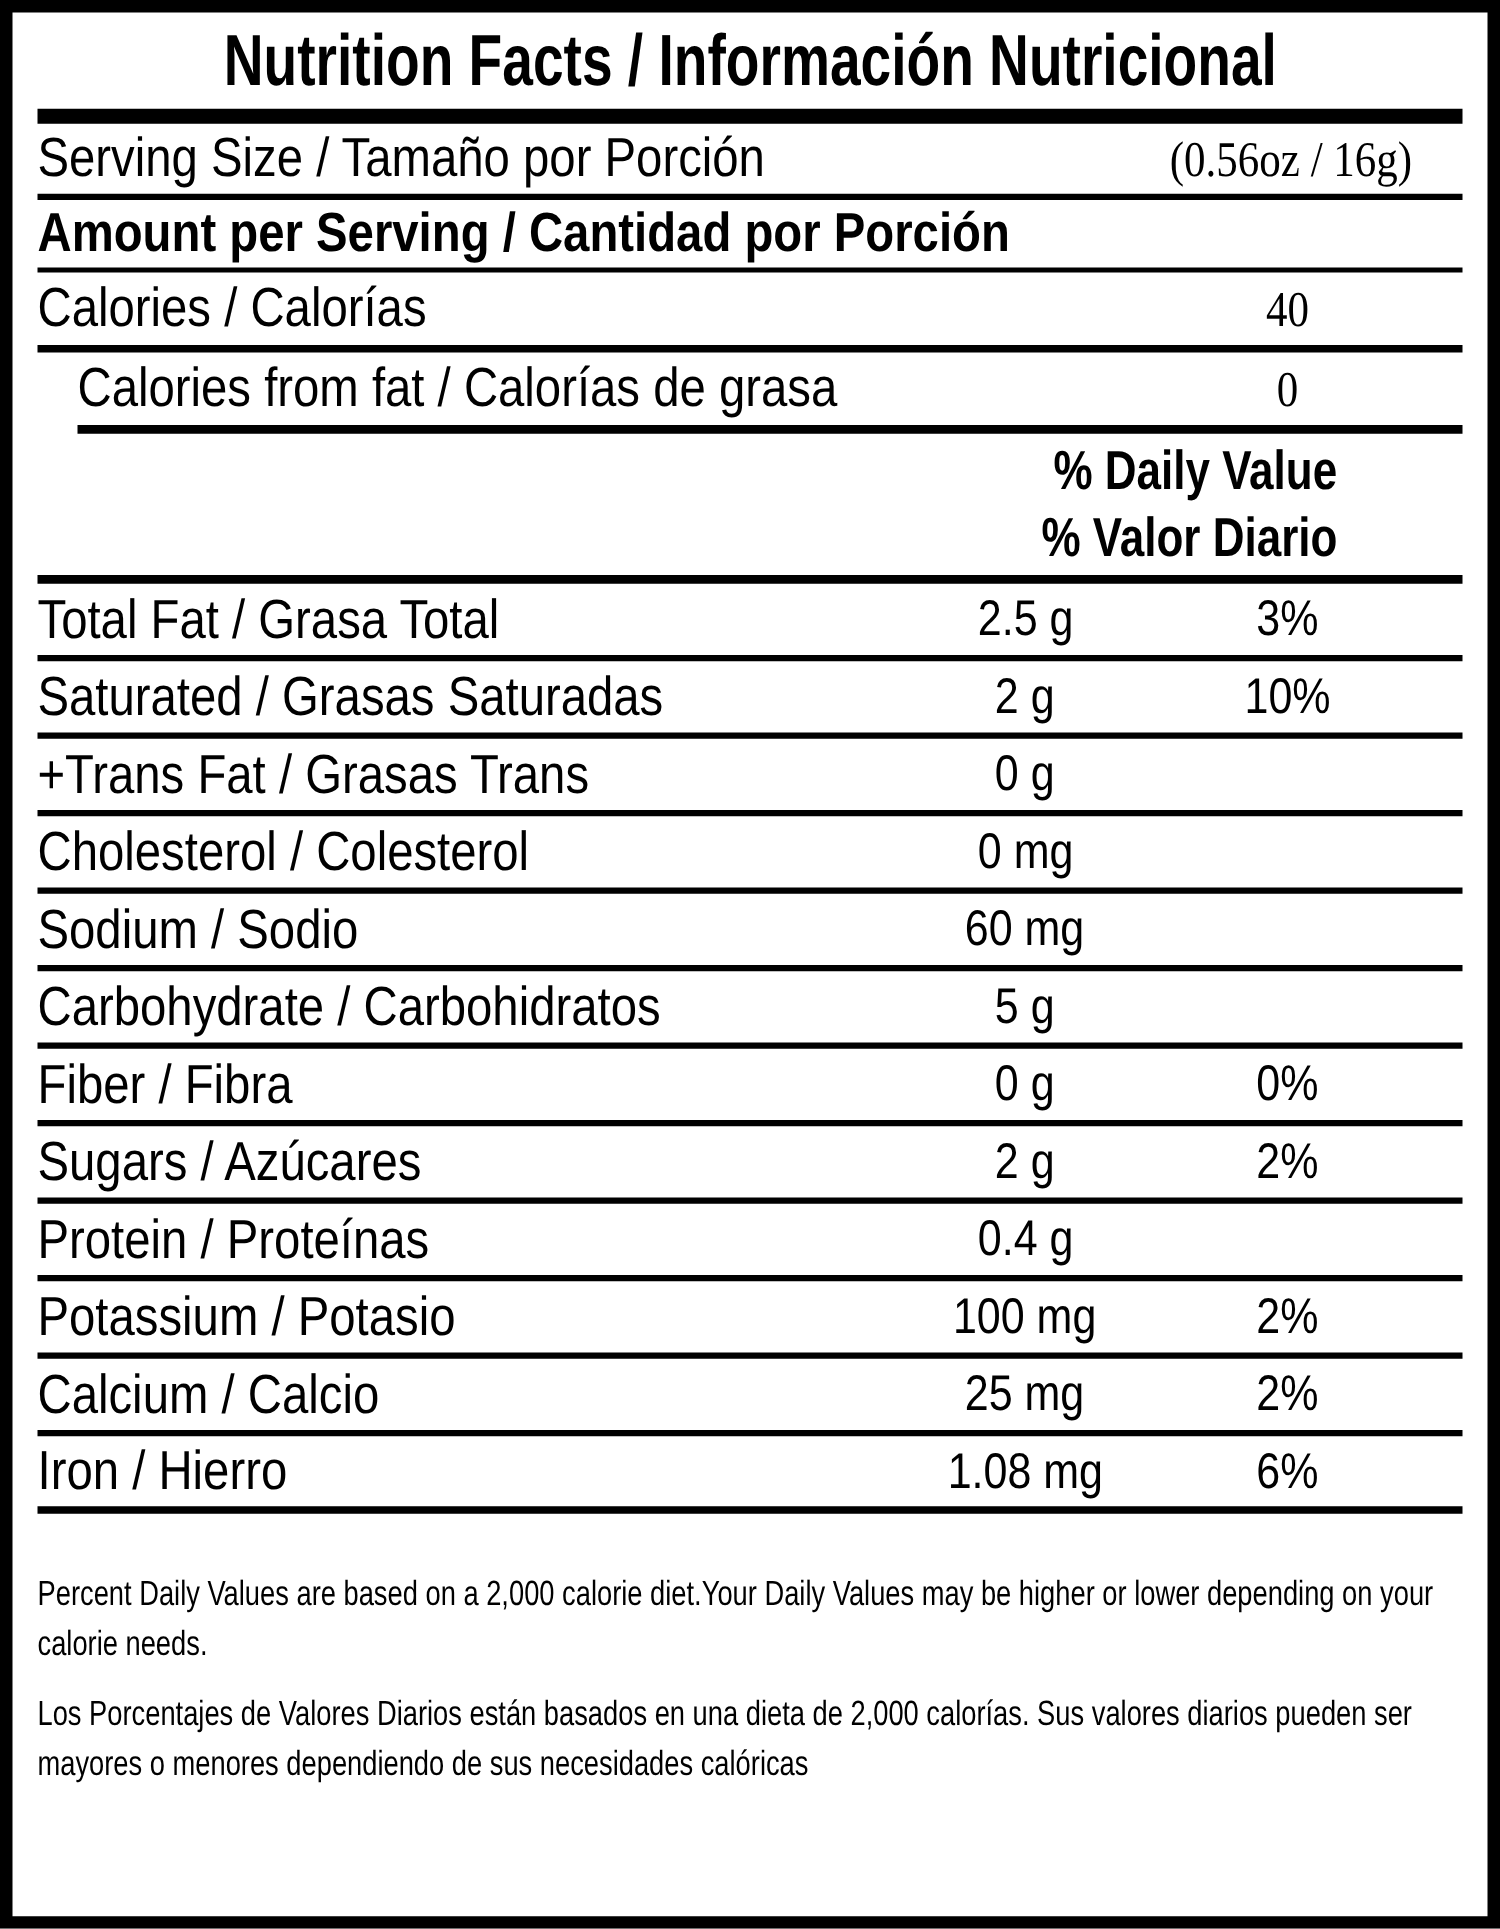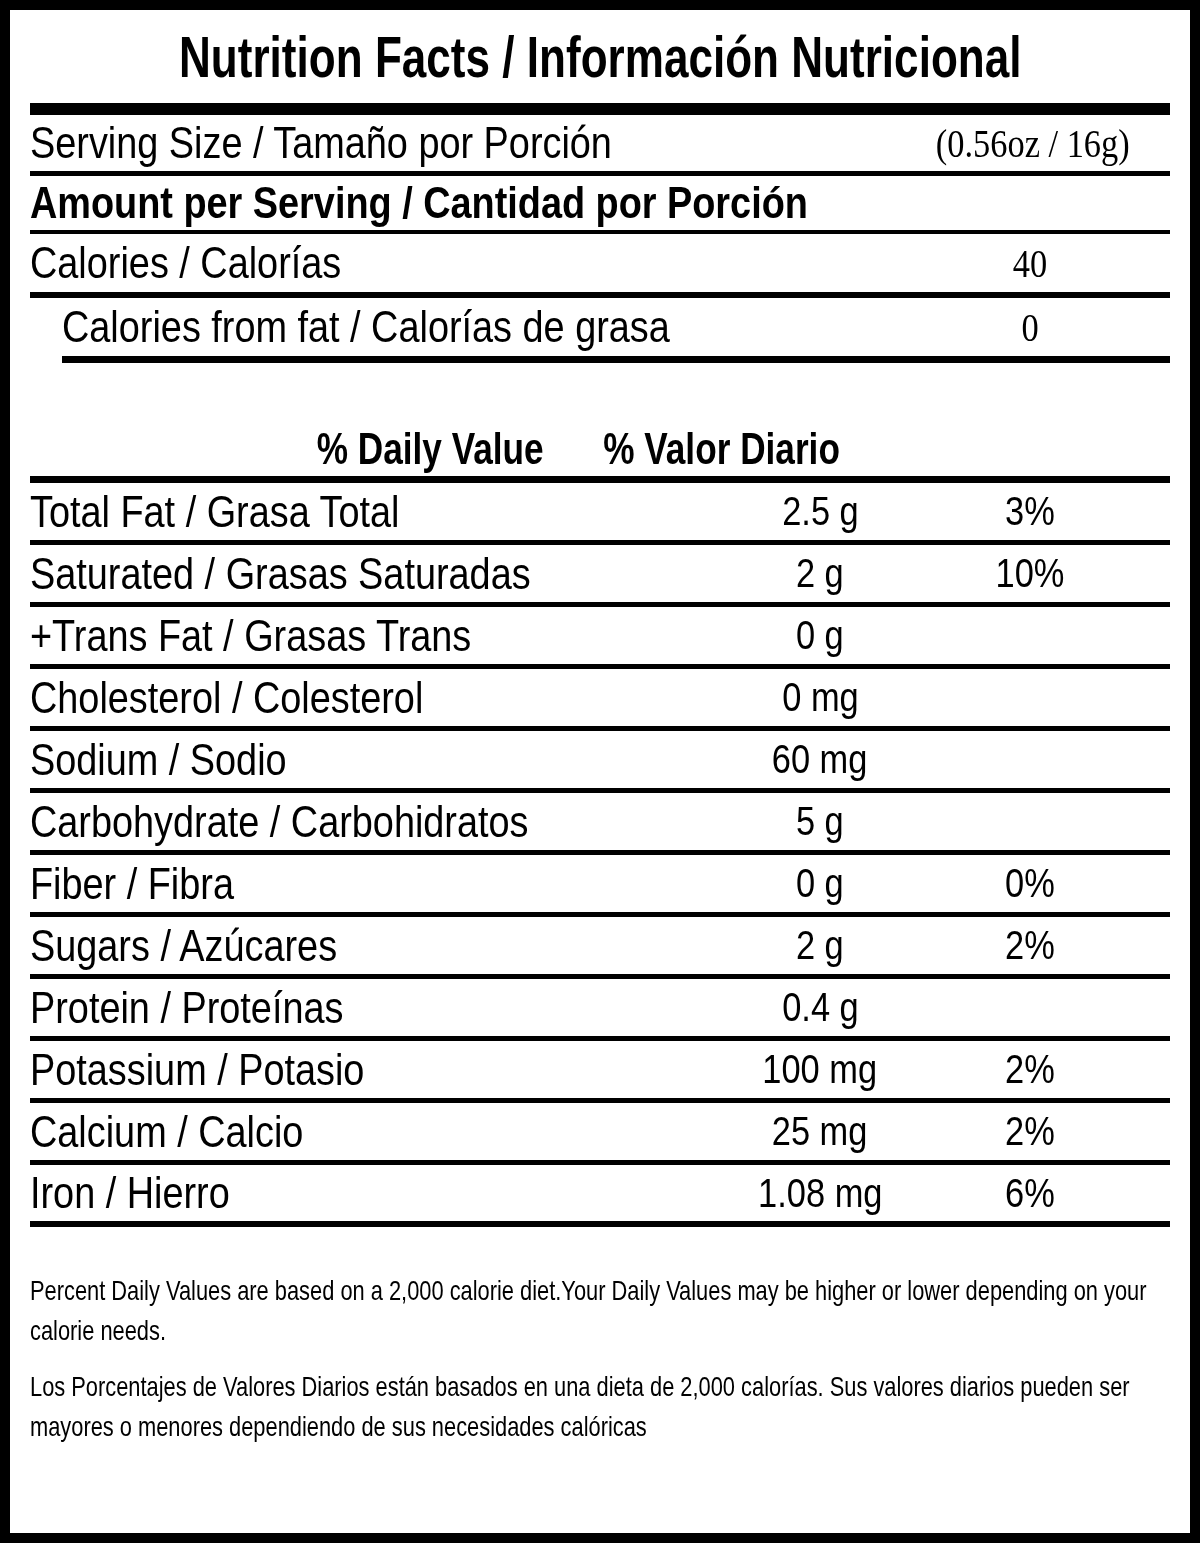--- a/index.html
+++ b/index.html
@@ -14,21 +14,21 @@
     padding: 0 20px;
     background: #fff;
   }
   
   .cond { display: inline-block; white-space: nowrap; transform: scaleX(0.86); }
   .o-l { transform-origin: 0 50%; }
   .o-c { transform-origin: 50% 50%; }
   .o-r { transform-origin: 100% 50%; }
 
   .title-wrap {
-    height: 93px; display: flex; align-items: center; justify-content: center;
+    height: 77px; display: flex; align-items: center; justify-content: center;
     font-weight: bold; font-size: 58px; text-align: left;
   }
   .title-wrap .cond { transform: scaleX(0.76); }
 
   .title-bar { height: 12px; background: #000; }
 
   
   .trow {
     display: flex; align-items: center; box-sizing: border-box;
     border-bottom: 5px solid #000; font-size: 44px; gap: 44px;
@@ -37,21 +37,21 @@
   .trow .val { flex: none; width: 220px; margin-right: 30px; text-align: center; font-size: 40px; font-family: Liberation Serif, serif; }
   .h-serv    { height: 61px; }
   .h-servings{ height: 62px; border-bottom-width: 6px; }
   .h-amount  { height: 58px; border-bottom-width: 4px; font-weight: bold; }
   .h-cal     { height: 64px; border-bottom-width: 6px; }
   .h-calfat  { height: 65px; border-bottom-width: 7px; margin-left: 32px; }
 
   
   .dv-block {
     box-sizing: border-box; height: 120px; border-bottom: 7px solid #000;
-    display: flex; flex-direction: row; justify-content: center; align-items: flex-end;
+    display: flex; flex-direction: column; justify-content: center; align-items: flex-end;
     padding-right: 100px; font-weight: bold; font-size: 44px; line-height: 54px;
     text-align: right;
   }
   .dv-block .cond { transform: scaleX(0.8); }
 
   
   .nrow {
     display: flex; align-items: center; box-sizing: border-box;
     height: 62px; border-bottom: 5px solid #000; font-size: 44px; justify-content: center;
   }

